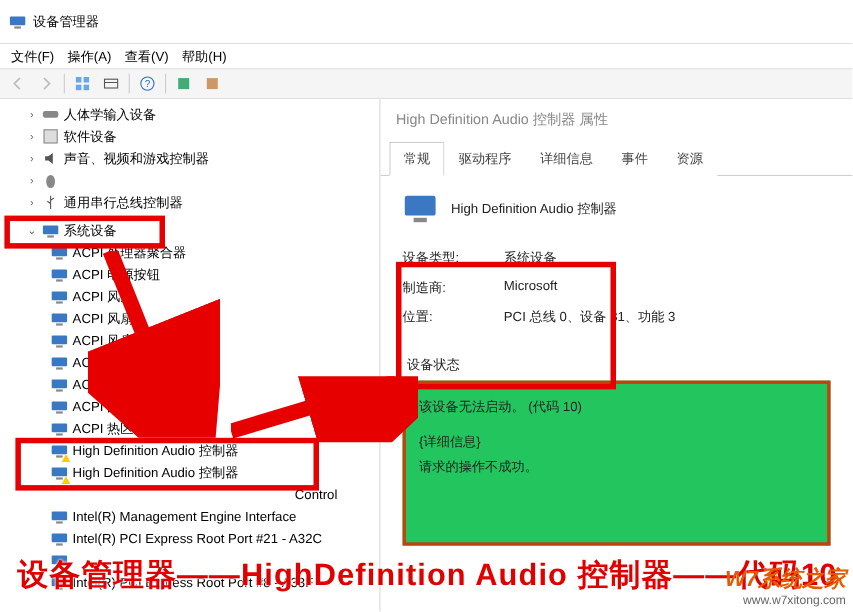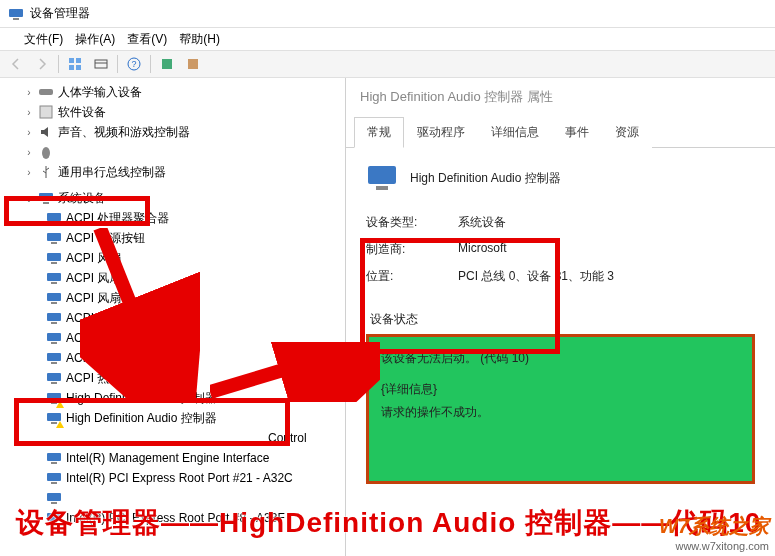--- a/index.html
+++ b/index.html
@@ -1,22 +1,22 @@
 <!DOCTYPE html>
 <html><head>
 <meta charset="utf-8">
 <style>
 * { box-sizing: border-box; margin: 0; padding: 0; font-family: "Microsoft YaHei", "Segoe UI", sans-serif; }
 body { width: 775px; height: 556px; background: #fff; position: relative; overflow: hidden; font-size: 12px; }
 
-.titlebar { height: 28px; display: flex; align-items: center; padding: 1px 8px; background: #fff; border-bottom: 1px solid #e0e0e0; }
+.titlebar { height: 40px; display: flex; align-items: flex-start; padding: 12px 8px; background: #fff; border-bottom: 1px solid #e0e0e0; }
 .titlebar .sysicon { width: 16px; height: 16px; margin-right: 6px; }
 .titlebar .title { font-size: 12px; color: #000; }
 
-.menubar { height: 22px; display: flex; align-items: center; padding: 0 18px; background: #fff; }
+.menubar { height: 22px; display: flex; align-items: center; padding: 0 4px; background: #fff; }
 .menubar .menu { padding: 2px 6px; font-size: 12px; color: #000; cursor: default; }
 
 .toolbar { height: 28px; display: flex; align-items: center; padding: 0 4px; background: #f5f5f5; border-top: 1px solid #e0e0e0; border-bottom: 1px solid #e0e0e0; gap: 2px; }
 .tbtn { width: 24px; height: 24px; display: flex; align-items: center; justify-content: center; border: 1px solid transparent; }
 .tbtn.disabled { opacity: .35; }
 .tsep { width: 1px; height: 18px; background: #ccc; margin: 0 2px; }
 
 .split { display: flex; height: calc(556px - 28px - 22px - 28px); }
 .left { width: 346px; border-right: 1px solid #d0d0d0; overflow: hidden; position: relative; background: #fff; }
 .right { flex: 1; background: #fff; position: relative; }

